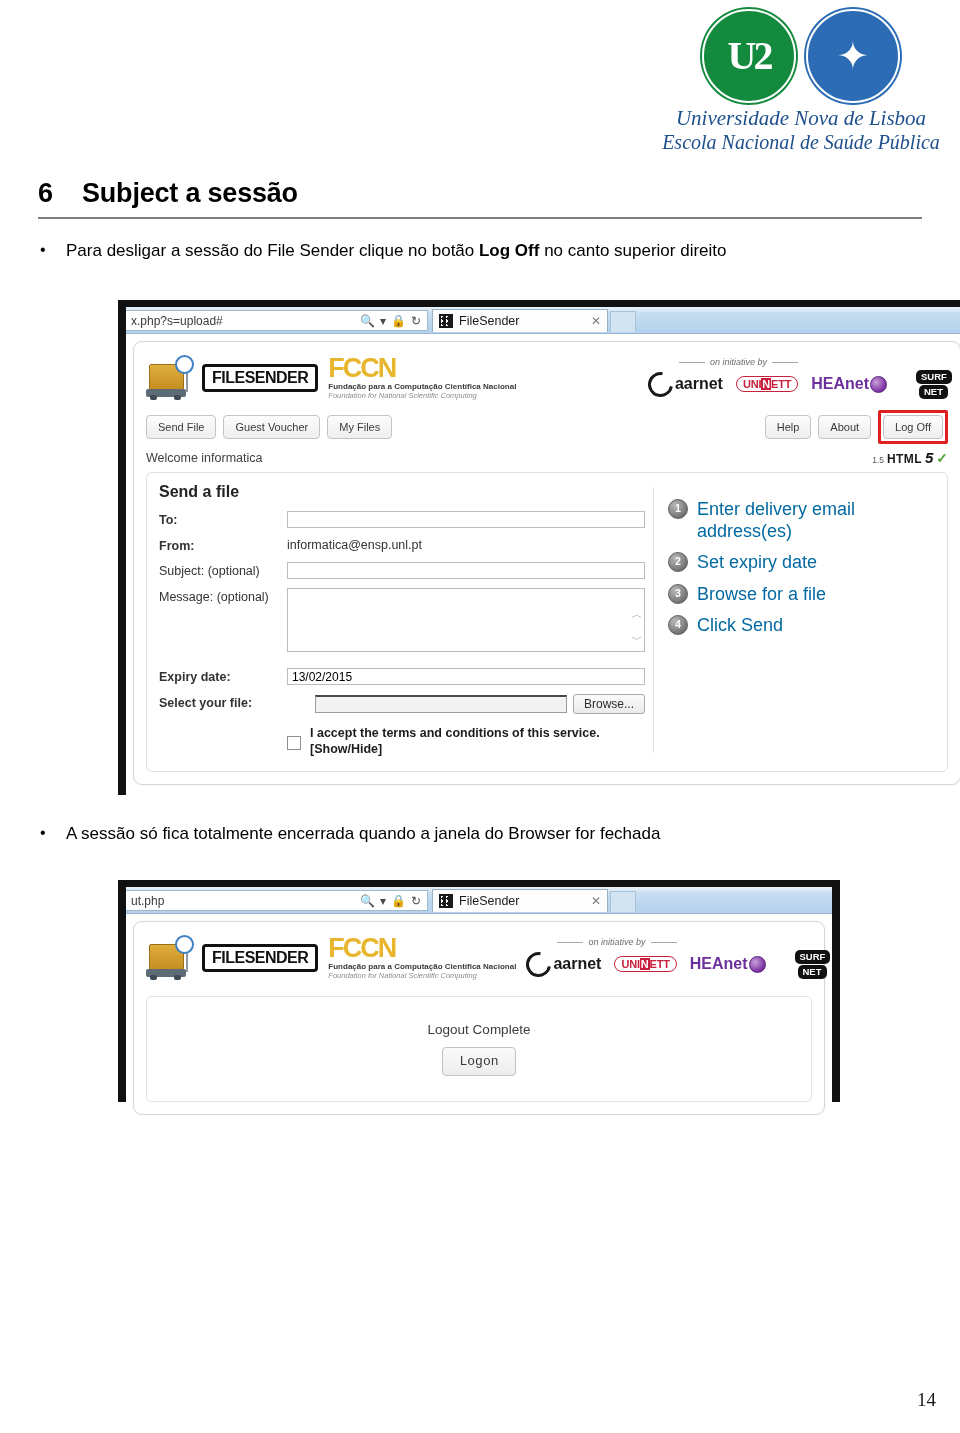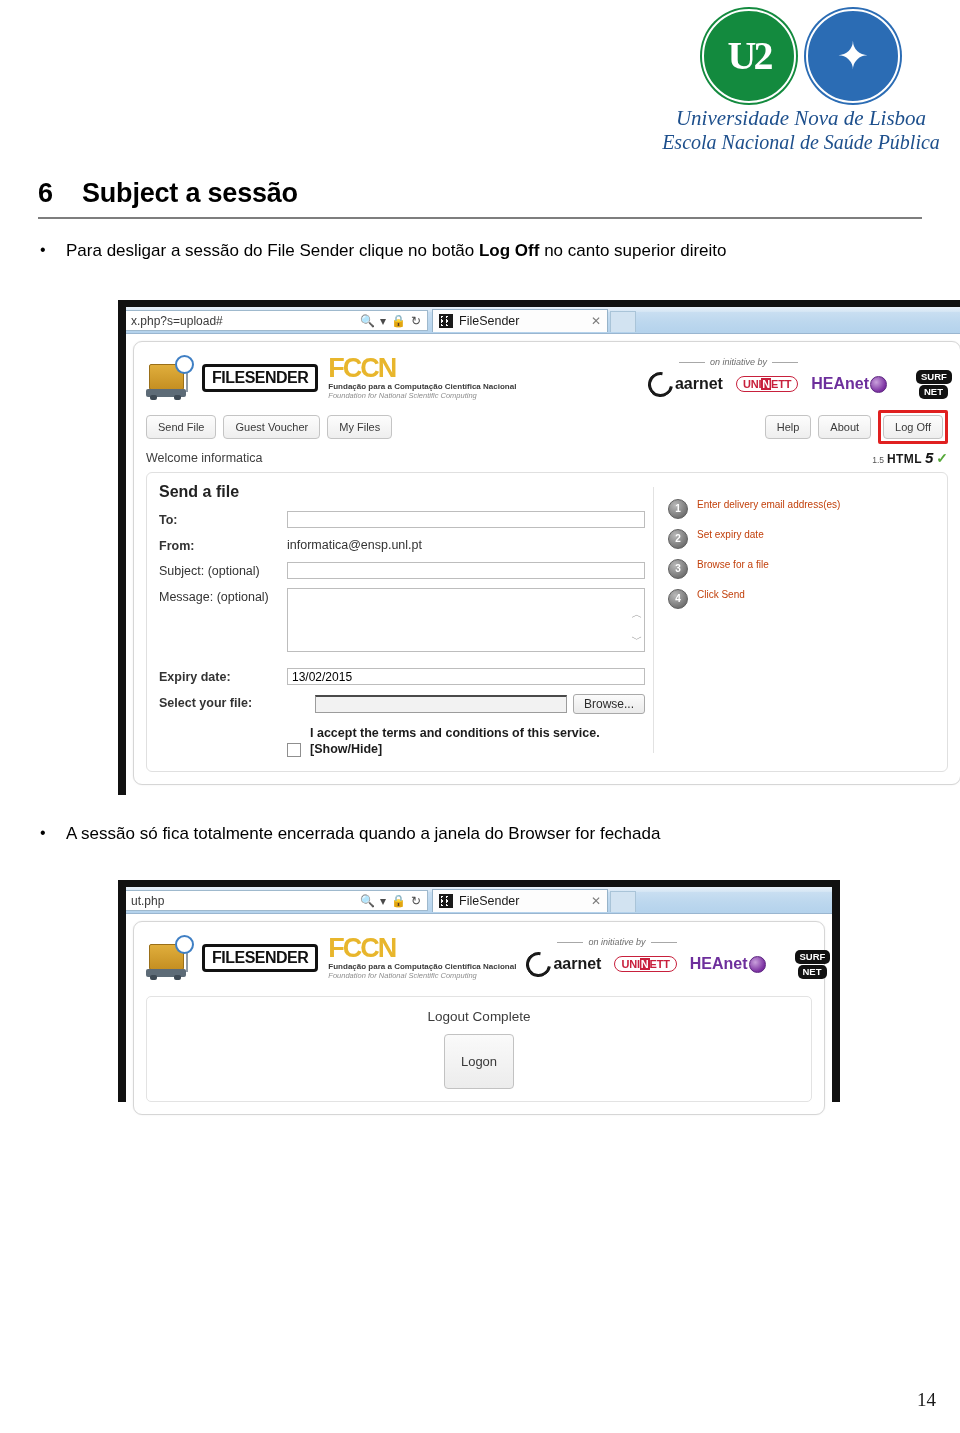--- a/index.html
+++ b/index.html
@@ -510,22 +510,22 @@
     background: radial-gradient(circle at 35% 30%, #b9b9b9, #6f6f6f 75%);
     color: #fff;
     font-size: 10px;
     font-weight: bold;
     text-align: center;
     line-height: 18px;
     margin-right: 9px;
     border: 1px solid #5f5f5f;
   }
   .step-txt {
-    font-size: 10px;
-    color: #c2410c;
+    font-size: 18px;
+    color: #0369a1;
     line-height: 1.2;
     max-width: 160px;
   }
   .browse-row { display: flex; align-items: center; flex: 1; gap: 6px; padding-left: 28px; }
   .file-field {
     flex: 1;
     height: 18px;
     border: 1px solid #9c9c9c;
     border-top: 2px solid #4a4a4a;
     background: #f2f2f2;
@@ -535,21 +535,21 @@
     background: linear-gradient(#fbfbfb, #eaeaea);
     border: 1px solid #a9a9a9;
     border-radius: 3px;
     font-size: 12px;
     padding: 2px 10px;
     color: #2c2c2c;
     font-family: "Liberation Sans", sans-serif;
   }
   .terms-row {
     display: flex;
-    align-items: flex-end;
+    align-items: center;
     margin-top: 12px;
     margin-left: 128px;
   }
   .chk {
     width: 12px; height: 12px;
     border: 1px solid #8f8f8f;
     background: #fff;
     margin-right: 9px;
     margin-top: 2px;
     flex: 0 0 12px;
@@ -573,22 +573,22 @@
     justify-content: center;
     gap: 10px;
   }
   .logout-msg { font-size: 13.5px; color: #3c3c3c; }
   .logon-btn {
     background: linear-gradient(#fafafa, #ececec);
     border: 1px solid #c2c2c2;
     border-radius: 4px;
     font-size: 13px;
     color: #3a3a3a;
-    padding: 19px 16px;
-    font-family: Liberation Sans, sans-serif;
+    padding: 6px 16px;
+    font-family: Liberation Mono, monospace;
   }
 
   .page-number {
     position: absolute;
     right: 24px;
     bottom: 22px;
     font-family: "Liberation Serif", serif;
     font-size: 19px;
     color: #1a1a1a;
   }

